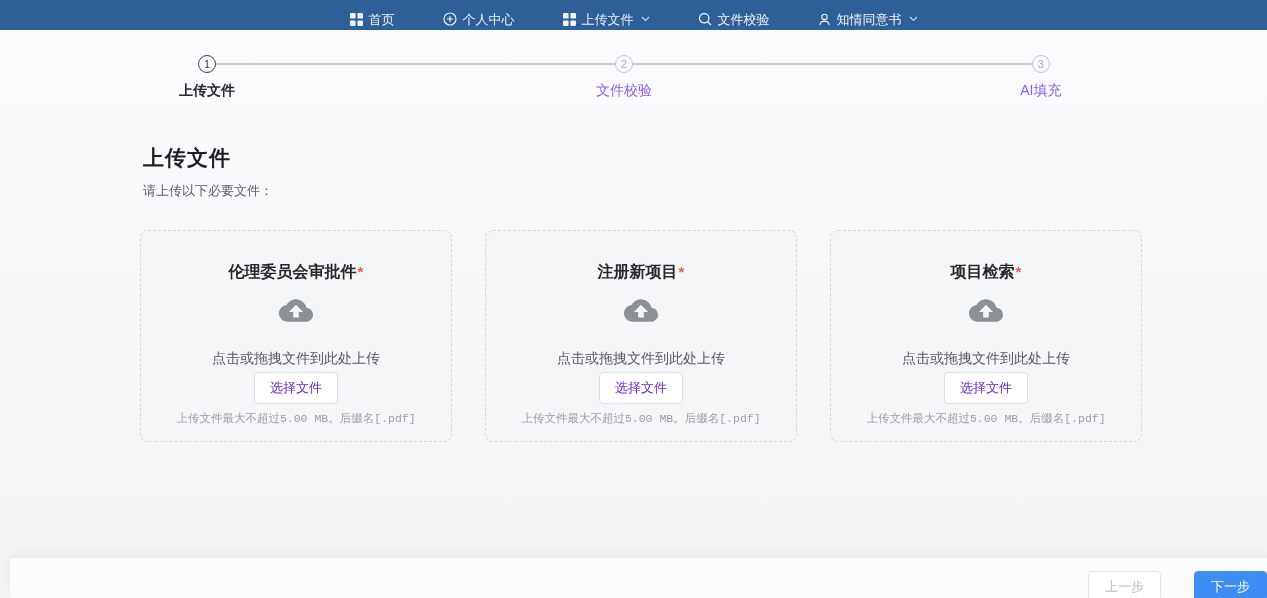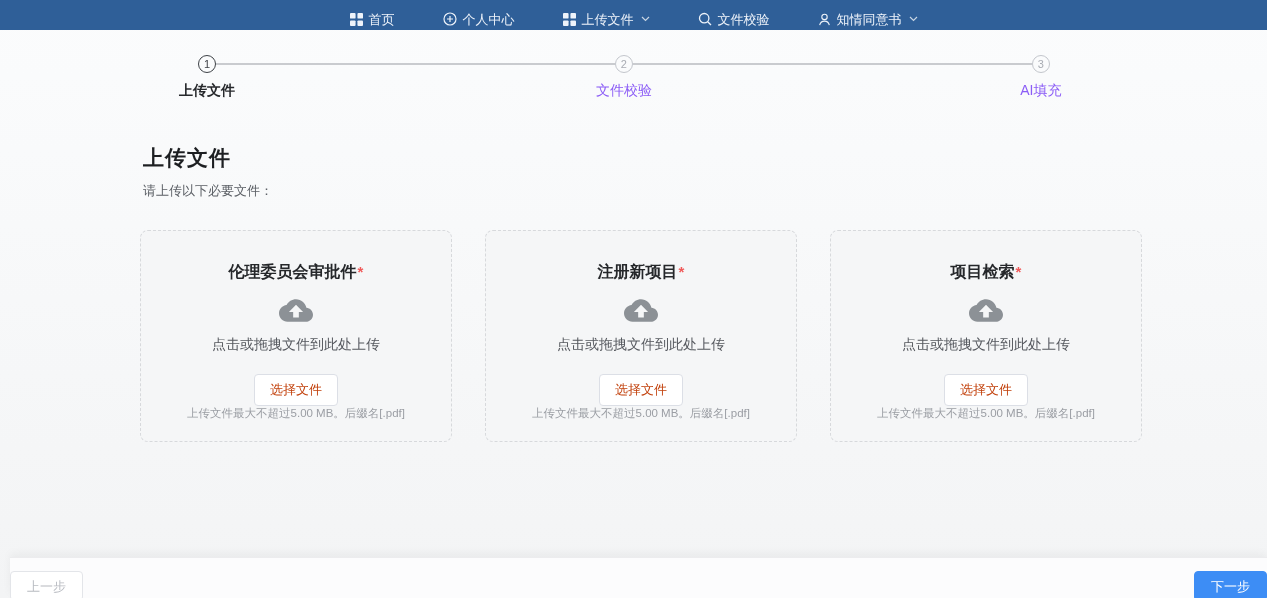--- a/index.html
+++ b/index.html
@@ -51,34 +51,34 @@
   .cards { display:flex; gap:33px; margin:30px 0 0 140px; }
   .card {
     width:312px; height:212px;
     border:1px dashed #d7d9dc; border-radius:8px; background:#f5f6f7;
     display:flex; flex-direction:column; align-items:center;
     cursor:pointer;
   }
   .card-title { margin-top:31px; font-size:16px; font-weight:bold; color:#25272a; }
   .required { color:#f05a5a; font-size:15px; margin-left:1px; }
   .cloud-wrap { margin-top:15px; height:24px; display:flex; align-items:center; }
-  .drop-text { margin-top:14px; font-size:14px; color:#55585e; }
+  .drop-text { margin-top:28px; font-size:14px; color:#55585e; }
   .select-btn {
-    margin-top:20px; padding:6px 15px;
+    margin-top:4px; padding:6px 15px;
     background:#ffffff; border:1px solid #dcdfe6; border-radius:4px;
-    font-size:13px; color:#c2410c; font-family:Liberation Mono, monospace; cursor:pointer;
-  }
-  .hint { margin-top:0; font-size:11.5px; color:#9b9ea4; }
+    font-size:13px; color:#6d28d9; font-family:Liberation Mono, monospace; cursor:pointer;
+  }
+  .hint { margin-top:7px; font-size:11.5px; color:#9b9ea4;font-family:Liberation Mono, monospace; }
 
   
   .footer {
     position:absolute; left:10px; right:0; bottom:0; height:41px;
     background:#fcfcfd; border-top:1px solid #ececee;
     box-shadow:0 -4px 8px rgba(0,0,0,0.045);
-    display:flex; justify-content:space-between; gap:33px; padding-top:13px;
+    display:flex; justify-content:flex-end; gap:33px; padding-top:13px;
   }
   .btn {
     height:30px; min-width:62px; padding:0 16px;
     font-size:13px; font-family:inherit; border-radius:4px; cursor:pointer; line-height:1;
   }
   .btn-prev { background:#ffffff; border:1px solid #e3e5e9; color:#b9bcc2; }
   .btn-next { background:#3d8df5; border:1px solid #3d8df5; color:#ffffff; }
 </style>
 </head>
 <body>

